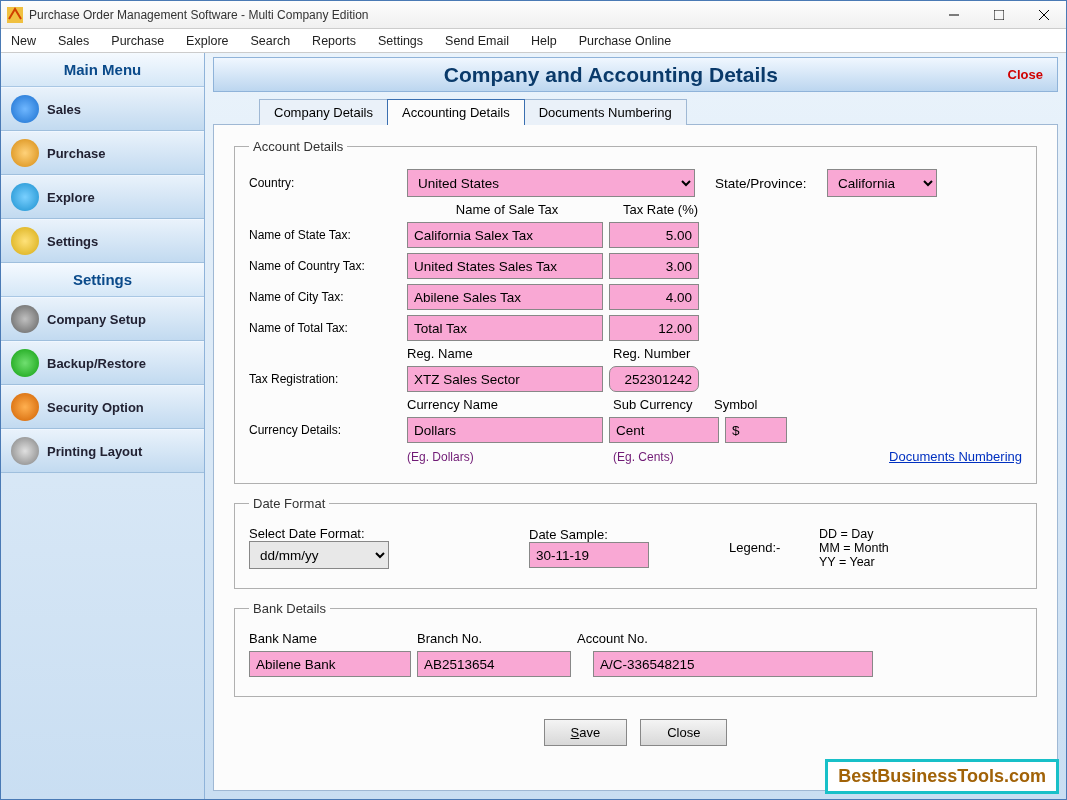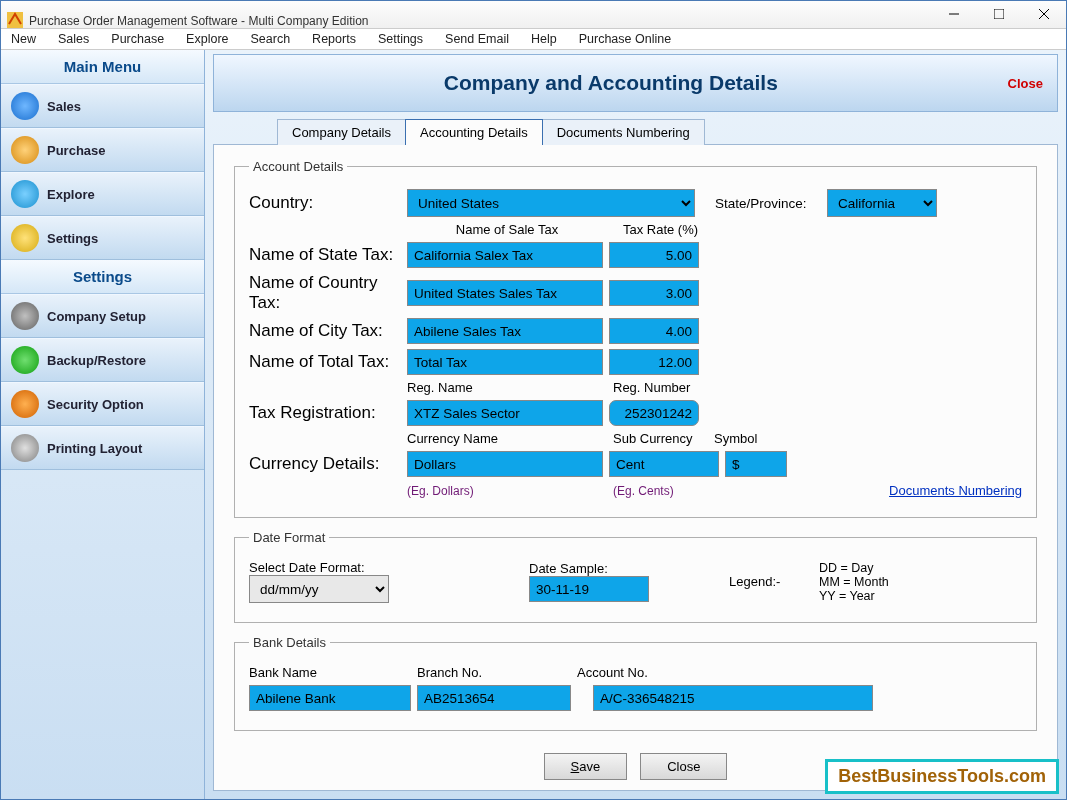--- a/index.html
+++ b/index.html
@@ -1,18 +1,18 @@
 <!DOCTYPE html>
 <html><head>
 <meta charset="utf-8">
 <style>
 * { box-sizing: border-box; margin: 0; padding: 0; }
 body { font-family: "Segoe UI", Tahoma, sans-serif; font-size: 13px; background: #fff; width: 1067px; height: 800px; overflow: hidden; }
 .window { width: 1067px; height: 800px; display: flex; flex-direction: column; border: 1px solid #4a7ab5; }
-.titlebar { background: linear-gradient(#fdfdfd, #f0f0f0); height: 28px; display: flex; align-items: flex-end; border-bottom: 1px solid #ccc; }
+.titlebar { background: linear-gradient(#fdfdfd, #f0f0f0); height: 28px; display: flex; align-items: center; border-bottom: 1px solid #ccc; }
 .titlebar-icon { width: 16px; height: 16px; margin: 0 6px; }
 .titlebar-text { flex: 1; font-size: 12px; color: #333; }
 .titlebar-btns { display: flex; }
 .titlebar-btn { width: 45px; height: 28px; display: flex; align-items: center; justify-content: center; color: #333; }
 
 .menubar { background: #fff; height: 24px; display: flex; align-items: center; padding: 0 10px; border-bottom: 1px solid #ccc; }
 .menubar span { margin-right: 22px; font-size: 12.5px; color: #222; cursor: default; }
 
 .body { flex: 1; display: flex; background: linear-gradient(#eaf3fb, #c9def2); }
 .sidebar { width: 204px; background: linear-gradient(#eaf3fb, #c9def2); border-right: 1px solid #8fb3d9; display: flex; flex-direction: column; }
@@ -22,35 +22,35 @@
 .ico-sales{background:radial-gradient(#6fb7ff,#1a6fcf);}
 .ico-purchase{background:radial-gradient(#ffd27a,#d68a10);}
 .ico-explore{background:radial-gradient(#7ad0ff,#1a90cf);}
 .ico-settings{background:radial-gradient(#ffe27a,#d6aa10);}
 .ico-company{background:radial-gradient(#c0c0c0,#606060);}
 .ico-security{background:radial-gradient(#ffb050,#d06000);}
 .ico-backup{background:radial-gradient(#70df70,#109f10);}
 .ico-print{background:radial-gradient(#e0e0e0,#808080);}
 
 .content { flex: 1; display: flex; flex-direction: column; padding: 4px 8px 8px 8px; }
-.content-header { background: linear-gradient(#f0f7ff,#bcd6ef); height: 58px; display: flex; align-items: center; border:1px solid #8fb3d9; margin-bottom:6px;}
+.content-header { background: linear-gradient(#f0f7ff,#bcd6ef); height: 35px; display: flex; align-items: center; border:1px solid #8fb3d9; margin-bottom:6px;}
 .content-title { flex:1; text-align:center; font-size: 21px; font-weight: bold; color: #0a3a6a; }
 .close-link { color: #d00000; font-weight: bold; margin-right: 14px; cursor:pointer; }
 
-.tabs { display: flex; margin-left: 24px; padding-left: 40px; }
+.tabs { display: flex; margin-left: 6px; padding-left: 40px; }
 .tab { padding: 5px 14px; border:1px solid #9fb8d4; border-bottom:none; background:#eaf1f9; font-size:13px; margin-right:-1px; position:relative; top:1px;}
 .tab.active { background:#fcfcfc; border-color:#3a6fb0; z-index:2; }
 
 .panel { flex:1; border:1px solid #9fb8d4; background:#fcfcfc; padding: 14px 20px 10px 20px; overflow:auto;}
 fieldset { border:1px solid #b0b0b0; padding: 10px 14px 14px 14px; margin-bottom: 12px; }
 legend { font-size: 13px; color:#333; padding:0 4px;}
 .row { display:flex; align-items:center; margin: 5px 0; }
-.label-col { width: 158px; font-size:17px; }
+.label-col { width: 158px; font-size:12px; }
 .label-col-r { width: 112px; font-size:13.5px; text-align:left; margin-left:20px;}
-input[type=text], select { border:1px solid #888; padding: 3px 6px; font-size:13.5px; font-family:inherit; background:#0ea5e9; height:26px;}
+input[type=text], select { border:1px solid #888; padding: 3px 6px; font-size:13.5px; font-family:inherit; background:#f9a8d4; height:26px;}
 select{height:28px;}
 .header-row { display:flex; margin-left:158px; }
 .hcol1{width:200px; text-align:center;}
 .hcol2{width:95px; text-align:center; margin-left:6px;}
 .valfield{width:196px;}
 .ratefield{width:90px; text-align:right; margin-left:6px;}
 .link { color:#0030c0; text-decoration: underline; cursor:pointer;}
 .eg{font-size:12px; color:#701a75; margin-top:2px;}
 
 .action-row{display:flex; justify-content:center; gap:13px; margin-top:22px;}

